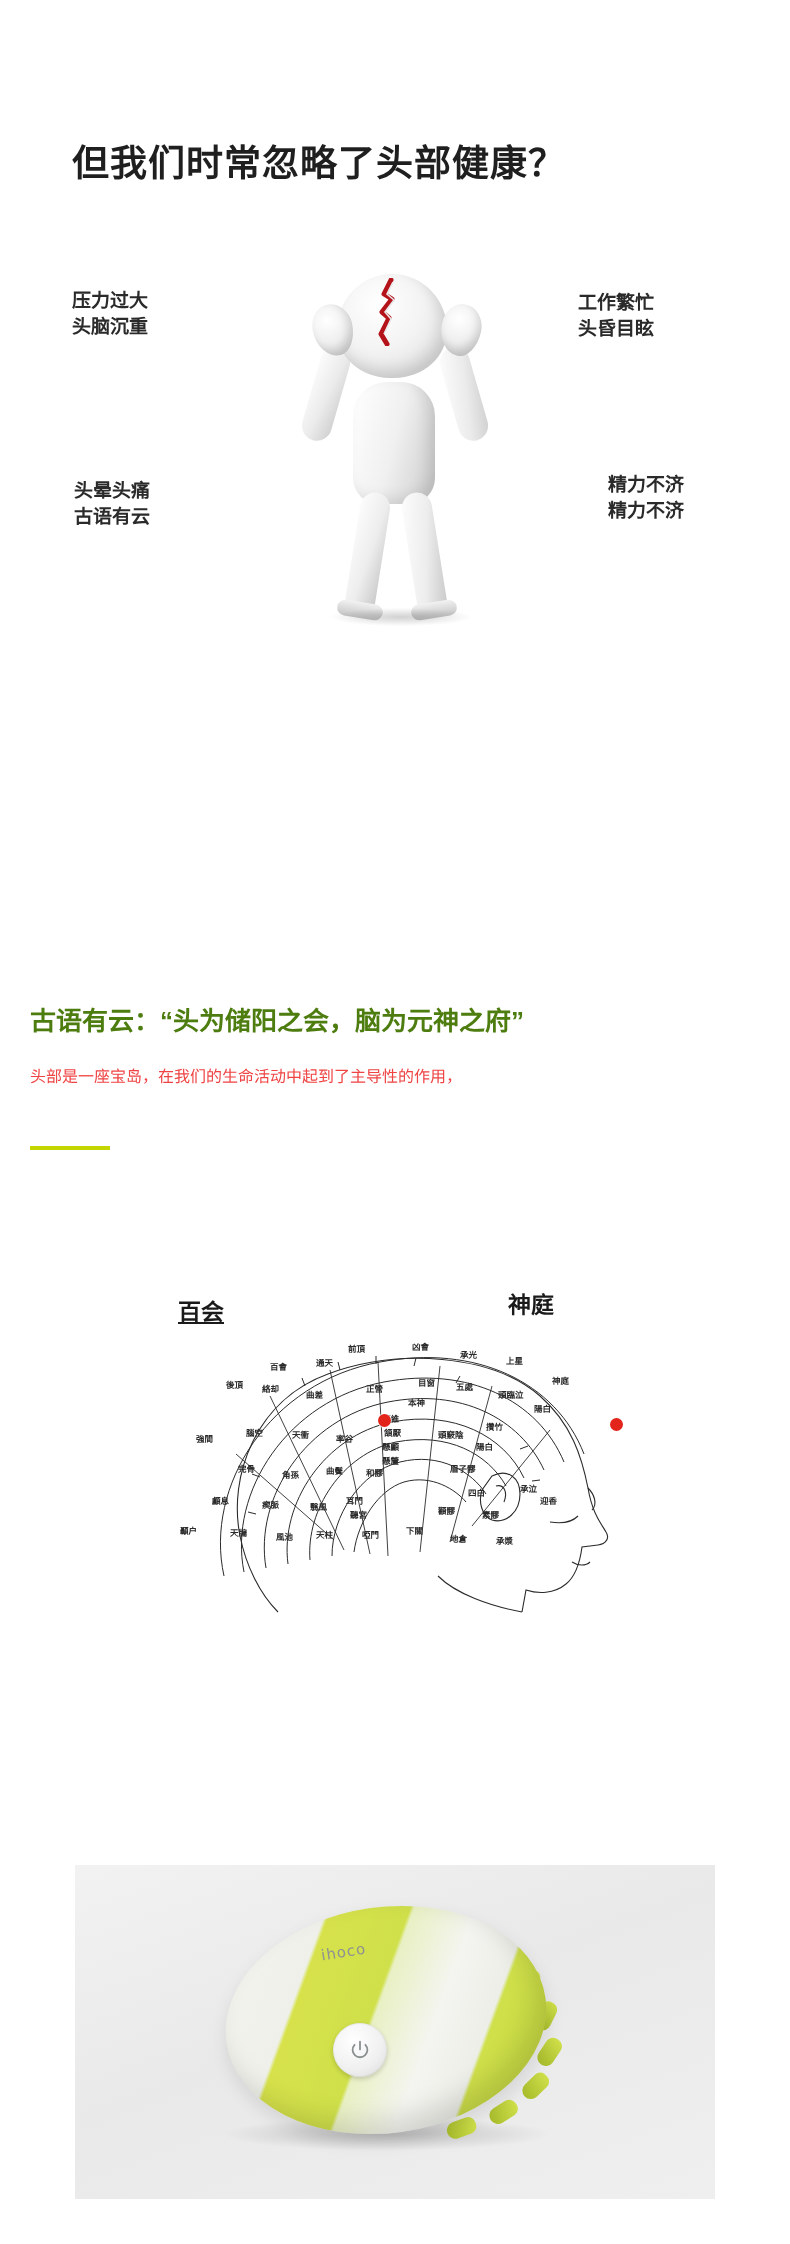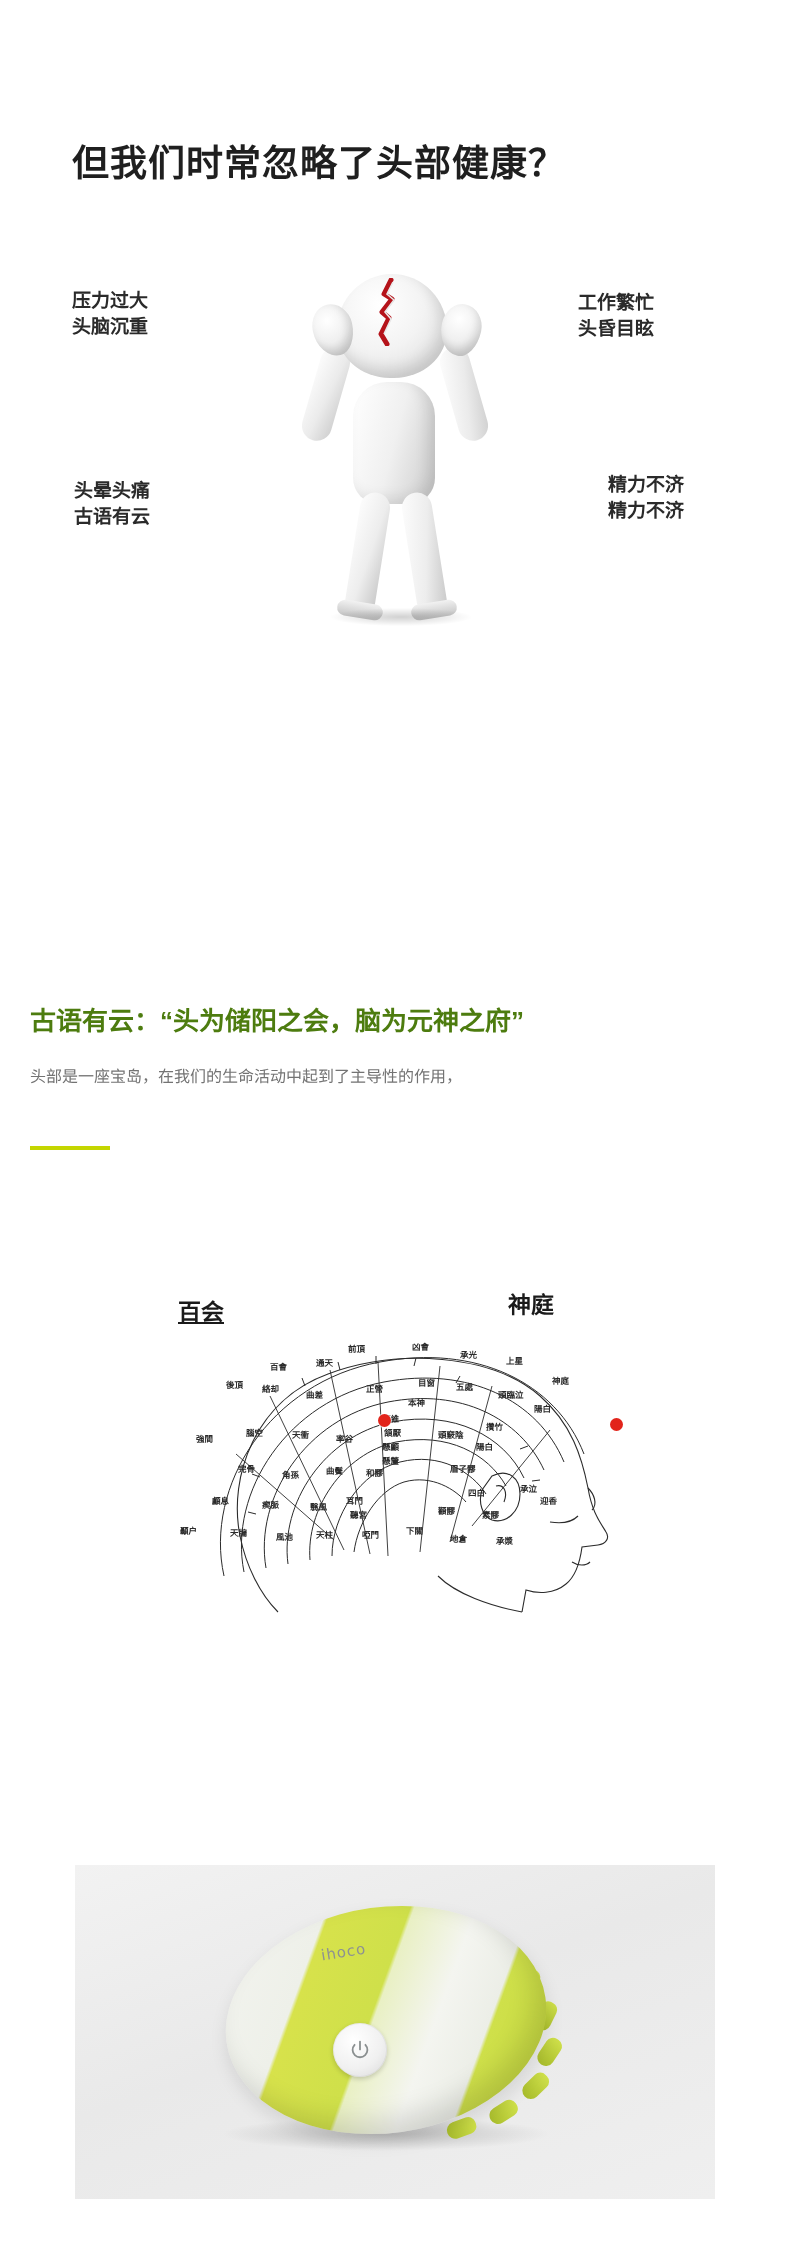--- a/index.html
+++ b/index.html
@@ -145,21 +145,21 @@
     font-weight: bold;
     color: #4d7c0f;
     white-space: nowrap;
   }
   .quote-body {
     position: absolute;
     left: 30px; top: 62px;
     width: 690px;
     font-size: 16px;
     line-height: 30px;
-    color: #737373;
+    color: #ef4444;
   }
   .accent-bar {
     position: absolute;
     left: 30px; top: 146px;
     width: 80px; height: 4px;
     background: #c4d600;
   }
 
   
   .acu-block {

